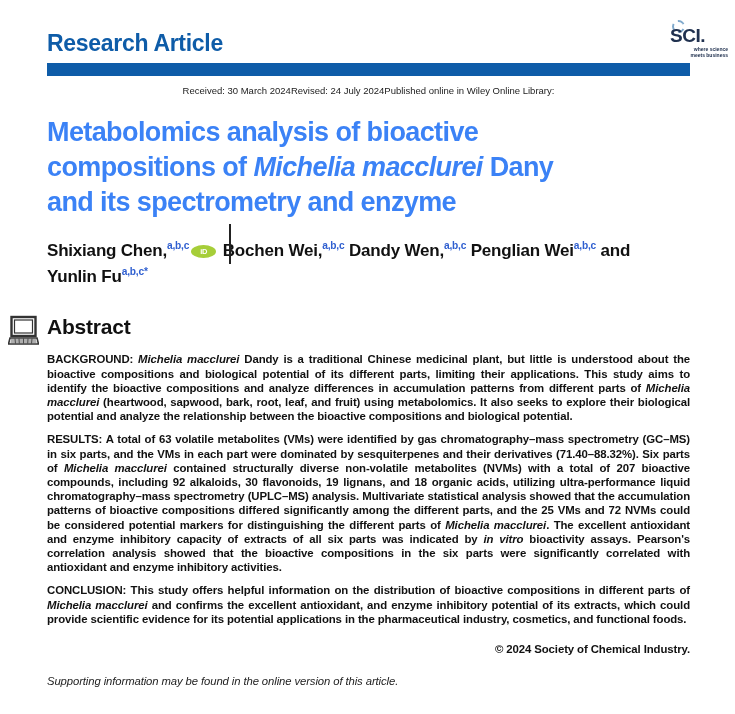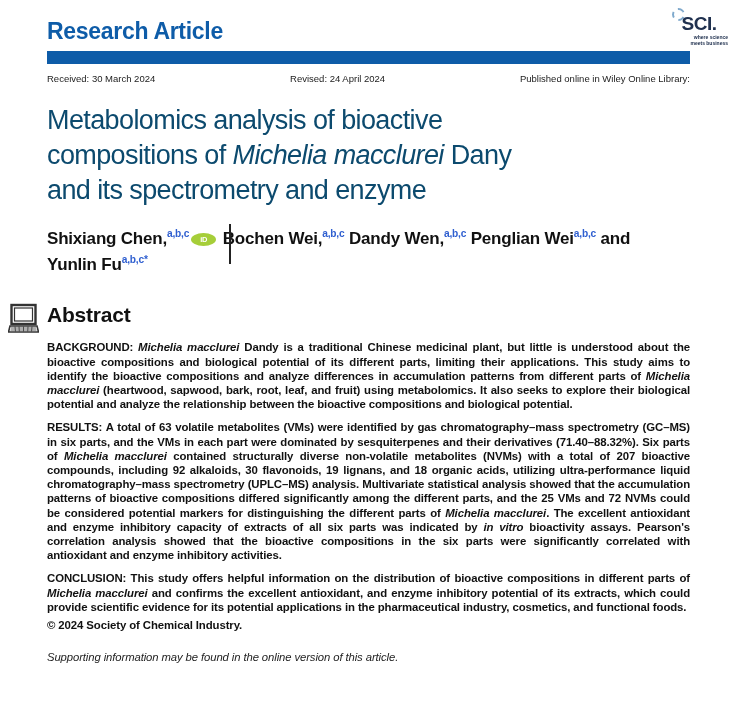--- a/index.html
+++ b/index.html
@@ -3,58 +3,58 @@
 <meta charset="utf-8">
 <style>
   :root{
     --brand-blue:#0e5ca8; --link-blue:#2f5fd0; --orcid-green:#a6ce39;
     --navy:#20314f; --ring-blue:#7fa9cc; --text:#1a1a1a;
   }
   *{margin:0;padding:0;box-sizing:border-box;}
   html,body{background:#fff;}
   body{width:735px;height:714px;overflow:hidden;position:relative;
        font-family:"Liberation Sans",sans-serif;color:var(--text);}
-  .page{position:relative;width:735px;height:714px;padding:14px 45px 0 47px;}
+  .page{position:relative;width:735px;height:714px;padding:26px 45px 0 47px;}
 
   
   .ra-row{position:relative;}
   .ra-heading{color:var(--brand-blue);font-size:23px;font-weight:bold;
               letter-spacing:-0.3px;margin-top:4px;}
   .sci-logo{position:absolute;top:-10px;right:-38px;width:58px;text-align:right;}
   .sci-ring{display:block;width:13px;height:13px;border:2.6px dashed var(--ring-blue);
             border-radius:50%;margin-left:2px;margin-bottom:-6px;}
   .sci-text{display:block;color:var(--navy);font-weight:bold;font-size:19px;
-            letter-spacing:-0.5px;line-height:18px;text-align:center;}
+            letter-spacing:-0.5px;line-height:18px;text-align:left;}
   .sci-tag{display:block;color:var(--navy);font-size:5px;font-weight:bold;
            line-height:6px;text-align:right;margin-top:1px;}
   .blue-bar{height:13px;background:var(--brand-blue);margin-top:6px;width:643px;}
-  .meta-row{display:flex;justify-content:space-between;margin-top:9px;
-            font-size:9.5px;color:#222;width:643px;gap:28px;}
+  .meta-row{display:flex;justify-content:center;margin-top:9px;
+            font-size:9.5px;color:#222;width:643px;}
   .doi-line{margin-top:17px;font-size:12.5px;color:#111;}
 
   
-  .title{margin-top:19px;font-size:27px;font-weight:normal;letter-spacing:-0.6px;
-         line-height:35px;color:#0c4a6e;width:620px;}
+  .title{margin-top:19px;font-size:27px;font-weight:bold;letter-spacing:-0.6px;
+         line-height:35px;color:#3b82f6;width:620px;}
   .text-cursor{position:absolute;left:229px;top:224px;width:1.5px;height:40px;
                background:#222;}
   .authors{margin-top:15px;font-size:17px;font-weight:bold;letter-spacing:-0.2px;
            line-height:22px;color:#111;width:643px;}
   .sup{vertical-align:super;font-size:0.60em;color:var(--link-blue);font-weight:bold;}
   .orcid{display:inline-block;width:25px;height:13px;border-radius:50%;
          background:var(--orcid-green);color:#fff;font-size:7.5px;font-weight:bold;
          text-align:center;line-height:13px;vertical-align:2px;margin:0 2px;}
 
   
   .abstract{margin-top:27px;position:relative;}
   .laptop-icon{position:absolute;left:-39px;top:0px;}
   .abs-heading{font-size:21px;font-weight:bold;letter-spacing:-0.2px;color:#111;}
   .abs-p{margin-top:9px;font-size:11.4px;font-weight:bold;line-height:14.2px;
          text-align:justify;color:#111;width:643px;letter-spacing:-0.1px;}
   .abs-p.first{margin-top:13px;}
-  .abs-p.copyright{margin-top:4px;text-align:left;}
+  .abs-p.copyright{margin-top:16px;text-align:right;}
 
   .supporting{margin-top:19px;font-size:11.3px;font-style:italic;color:#222;
               letter-spacing:-0.1px;}
 </style>
 </head>
 <body>
 
 <div class="page">
 
   <div class="ra-row">
@@ -66,21 +66,21 @@
         <span>where science</span><br>
         <span>meets business</span>
       </span>
     </div>
   </div>
 
   <div class="blue-bar"></div>
 
   <div class="meta-row">
     <span>Received: 30 March 2024</span>
-    <span>Revised: 24 April 2024</span>
+    <span>Revised: 24 July 2024</span>
     <span>Published online in Wiley Online Library:</span>
   </div>
 
 
   <h1 class="title"><span>Metabolomics analysis of bioactive</span><br><span>compositions of </span><span style="font-style: italic;">Michelia macclurei</span><span> Dany</span><br><span>and its spectrometry and enzyme</span><br></h1>
   <div class="text-cursor"></div>
 
   <p class="authors">
     <span><span>Shixiang Chen,</span><span class="sup">a,b,c</span></span><span class="orcid">iD</span><span><span> Bochen Wei,</span><span class="sup">a,b,c</span><span> Dandy Wen,</span><span class="sup">a,b,c</span><span> Penglian Wei</span><span class="sup">a,b,c</span><span> and</span><br><span>Yunlin Fu</span><span class="sup">a,b,c*</span></span>
   </p>

